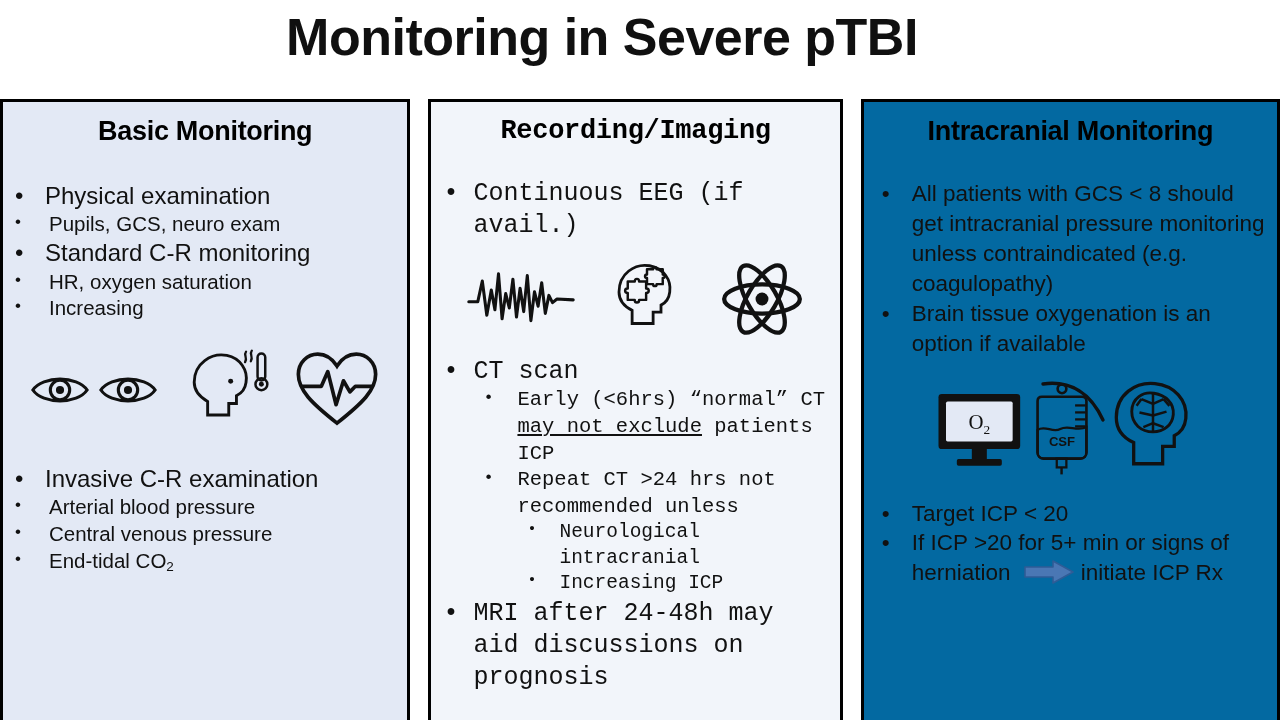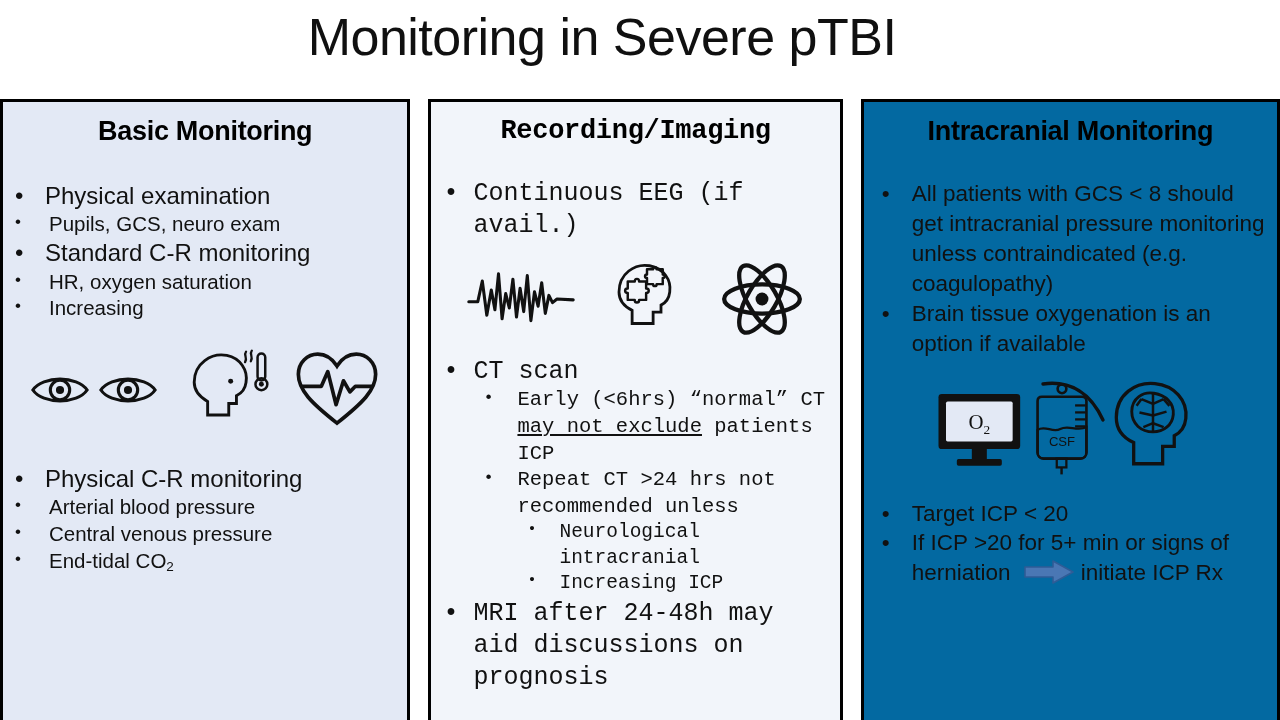--- a/index.html
+++ b/index.html
@@ -18,21 +18,21 @@
     background: #ffffff;
   }
   
   #slide-title {
     position: absolute;
     top: 8px;
     left: 0;
     width: 1204px;
     text-align: center;
     font-size: 52px;
-    font-weight: 400;
+    font-weight: 700;
     color: #101010;
     letter-spacing: -0.5px;
     line-height: 1.15;
     white-space: nowrap;
   }
   
   #columns {
     position: absolute;
     top: 99px;
     left: 0px;
@@ -188,21 +188,21 @@
             <svg width="92" height="92" viewBox="0 0 100 100">
               <path d="M50 86 C22 64, 8 50, 8 33 C8 20, 18 11, 29 11 C38 11, 45 16, 50 24 C55 16, 62 11, 71 11 C82 11, 92 20, 92 33 C92 50, 78 64, 50 86 Z" fill="none" stroke="#111" stroke-width="4"></path>
               <path d="M12 46 L33 46 L40 30 L49 66 L57 40 L64 52 L70 46 L88 46" fill="none" stroke="#111" stroke-width="4" stroke-linejoin="round" stroke-linecap="round"></path>
             </svg>
           </span>
         </div>
 
         <ul class="lv l1" style="margin-top:26px;">
           <li class="b">
             <span class="bullet">•</span>
-            <span class="txt">Physical C-R monitoring</span>
+            <span class="txt">Invasive C-R examination</span>
           </li>
         </ul>
         <ul class="lv l2">
           <li class="b">
             <span class="bullet">•</span>
             <span class="txt">Arterial blood pressure</span>
           </li>
           <li class="b">
             <span class="bullet">•</span>
             <span class="txt">Central venous pressure</span>
@@ -316,21 +316,21 @@
             <svg width="92" height="80" viewBox="0 0 110 96">
               <rect x="4" y="6" width="98" height="66" rx="4" fill="#111"></rect>
               <rect x="13" y="15" width="80" height="48" rx="2" fill="#e3e9f5"></rect>
               <rect x="44" y="72" width="18" height="12" fill="#111"></rect>
               <rect x="26" y="84" width="54" height="8" rx="2" fill="#111"></rect>
               <text x="40" y="48" font-family="Liberation Serif, serif" font-size="25" fill="#111">O</text>
               <text x="58" y="54" font-family="Liberation Serif, serif" font-size="16" fill="#111">2</text>
             </svg>
           </span>
 
-          <span style="margin-left:4px;">
+          <span style="margin-left:4px;font-weight:bold;">
             <svg width="62" height="96" viewBox="0 0 70 110">
               <circle cx="35" cy="9" r="5" fill="none" stroke="#111" stroke-width="3"></circle>
               <path d="M12 18 L58 18 C61 18, 63 20, 63 23 L63 82 C63 86, 60 89, 56 89 L14 89 C10 89, 7 86, 7 82 L7 23 C7 20, 9 18, 12 18 Z" fill="none" stroke="#111" stroke-width="3"></path>
 
               <path d="M7 56 C16 50, 24 60, 33 55 C42 50, 52 58, 63 53 L63 82 C63 86, 60 89, 56 89 L14 89 C10 89, 7 86, 7 82 Z" fill="none" stroke="#111" stroke-width="2.6"></path>
 
               <line x1="50" y1="28" x2="62" y2="28" stroke="#111" stroke-width="2.6"></line>
               <line x1="50" y1="36" x2="62" y2="36" stroke="#111" stroke-width="2.6"></line>
               <line x1="50" y1="44" x2="62" y2="44" stroke="#111" stroke-width="2.6"></line>
               <line x1="50" y1="52" x2="62" y2="52" stroke="#111" stroke-width="2.6"></line>

